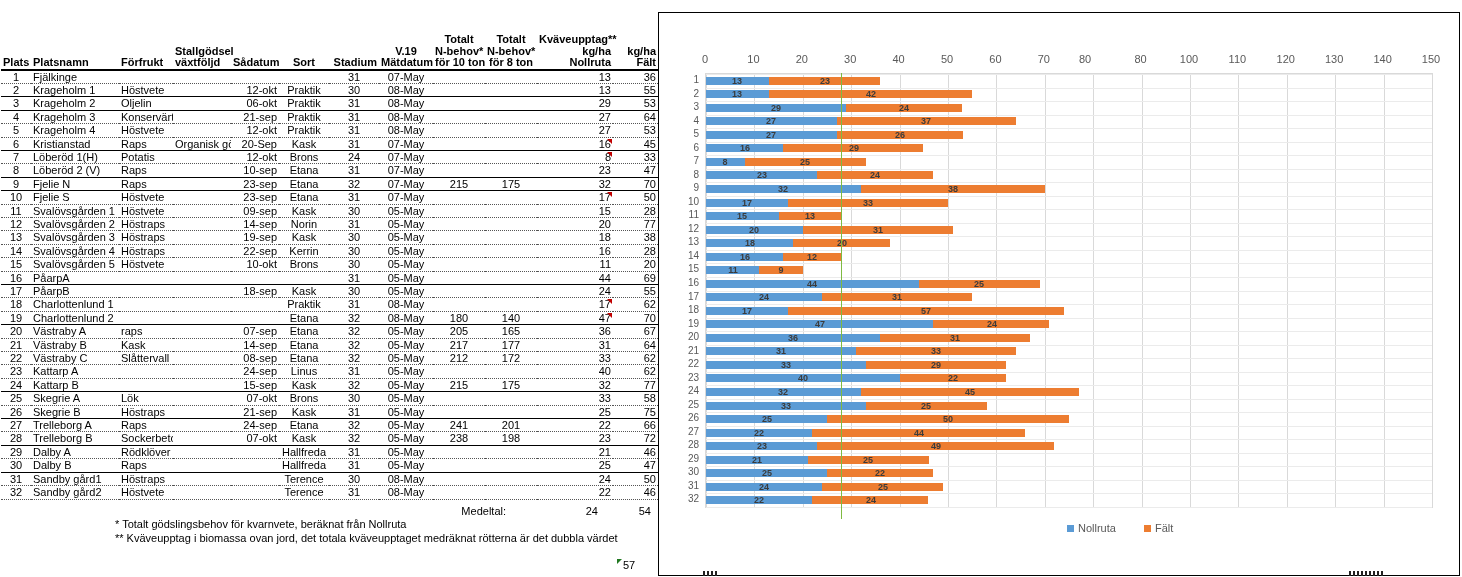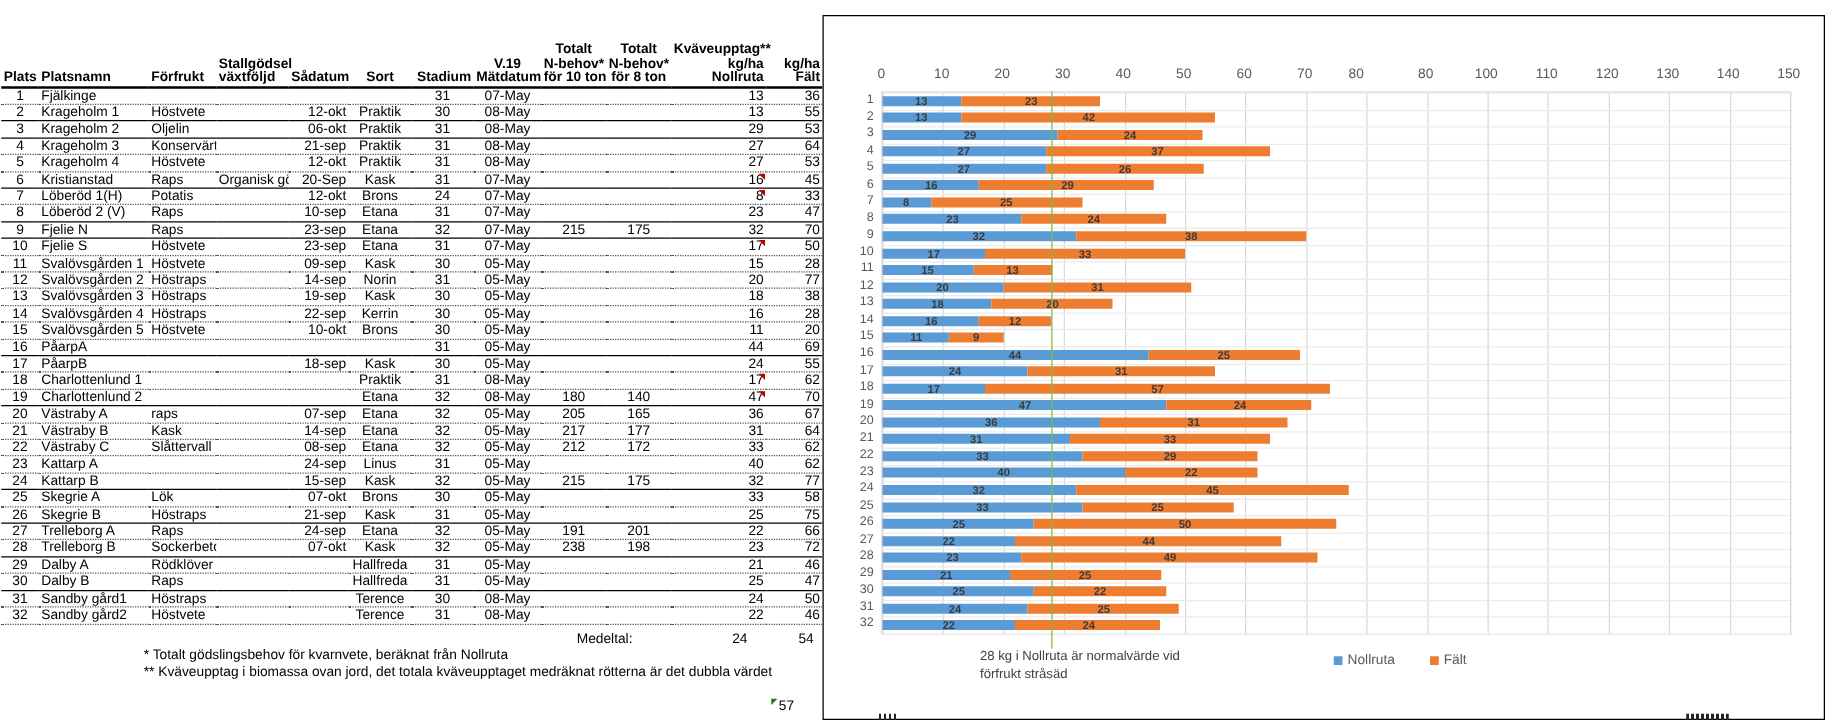--- a/index.html
+++ b/index.html
@@ -496,21 +496,21 @@
           </tr>
           <tr>
             <td class="ac col-plats">27</td>
             <td class="al col-platsnamn pad-l">Trelleborg A</td>
             <td class="al col-forfrukt pad-l">Raps</td>
             <td class="al col-vaxtfoljd pad-l"></td>
             <td class="ar col-sadatum">24-sep</td>
             <td class="ac col-sort">Etana</td>
             <td class="ac col-stadium">32</td>
             <td class="ac col-matdatum">05-May</td>
-            <td class="ac col-nbehov10">191</td>
+            <td class="ac col-nbehov10">241</td>
             <td class="ac col-nbehov8">201</td>
             <td class="ar col-nollruta">22</td>
             <td class="ar col-falt">66</td>
           </tr>
           <tr class="solid">
             <td class="ac col-plats">28</td>
             <td class="al col-platsnamn pad-l">Trelleborg B</td>
             <td class="al col-forfrukt pad-l">Sockerbetor</td>
             <td class="al col-vaxtfoljd pad-l"></td>
             <td class="ar col-sadatum">07-okt</td>
@@ -819,24 +819,20 @@
         <div class="bar-seg" style="left: 0px; top: 409px; width: 116px; background: rgb(91, 155, 213);"></div>
         <div class="bar-label" style="left: 58px; top: 409px;">24</div>
         <div class="bar-seg" style="left: 116px; top: 409px; width: 121px; background: rgb(237, 125, 49);"></div>
         <div class="bar-label" style="left: 177px; top: 409px;">25</div>
         <div class="bar-seg" style="left: 0px; top: 422px; width: 106px; background: rgb(91, 155, 213);"></div>
         <div class="bar-label" style="left: 53px; top: 422px;">22</div>
         <div class="bar-seg" style="left: 106px; top: 422px; width: 116px; background: rgb(237, 125, 49);"></div>
         <div class="bar-label" style="left: 165px; top: 422px;">24</div>
       </div>
     <div class="refline" id="refline" style="left: 182px; background: rgb(127, 186, 66);"></div>
-    <div class="annotation">
-      <div>28 kg i Nollruta är normalvärde vid</div>
-      <div>förfrukt stråsäd</div>
-    </div>
     <div class="legend" id="legend">
         <div class="legend-item">
           <div class="swatch" style="background: rgb(91, 155, 213);"></div>
           <span>Nollruta</span>
         </div>
         <div class="legend-item">
           <div class="swatch" style="background: rgb(237, 125, 49);"></div>
           <span>Fält</span>
         </div>
       </div>

